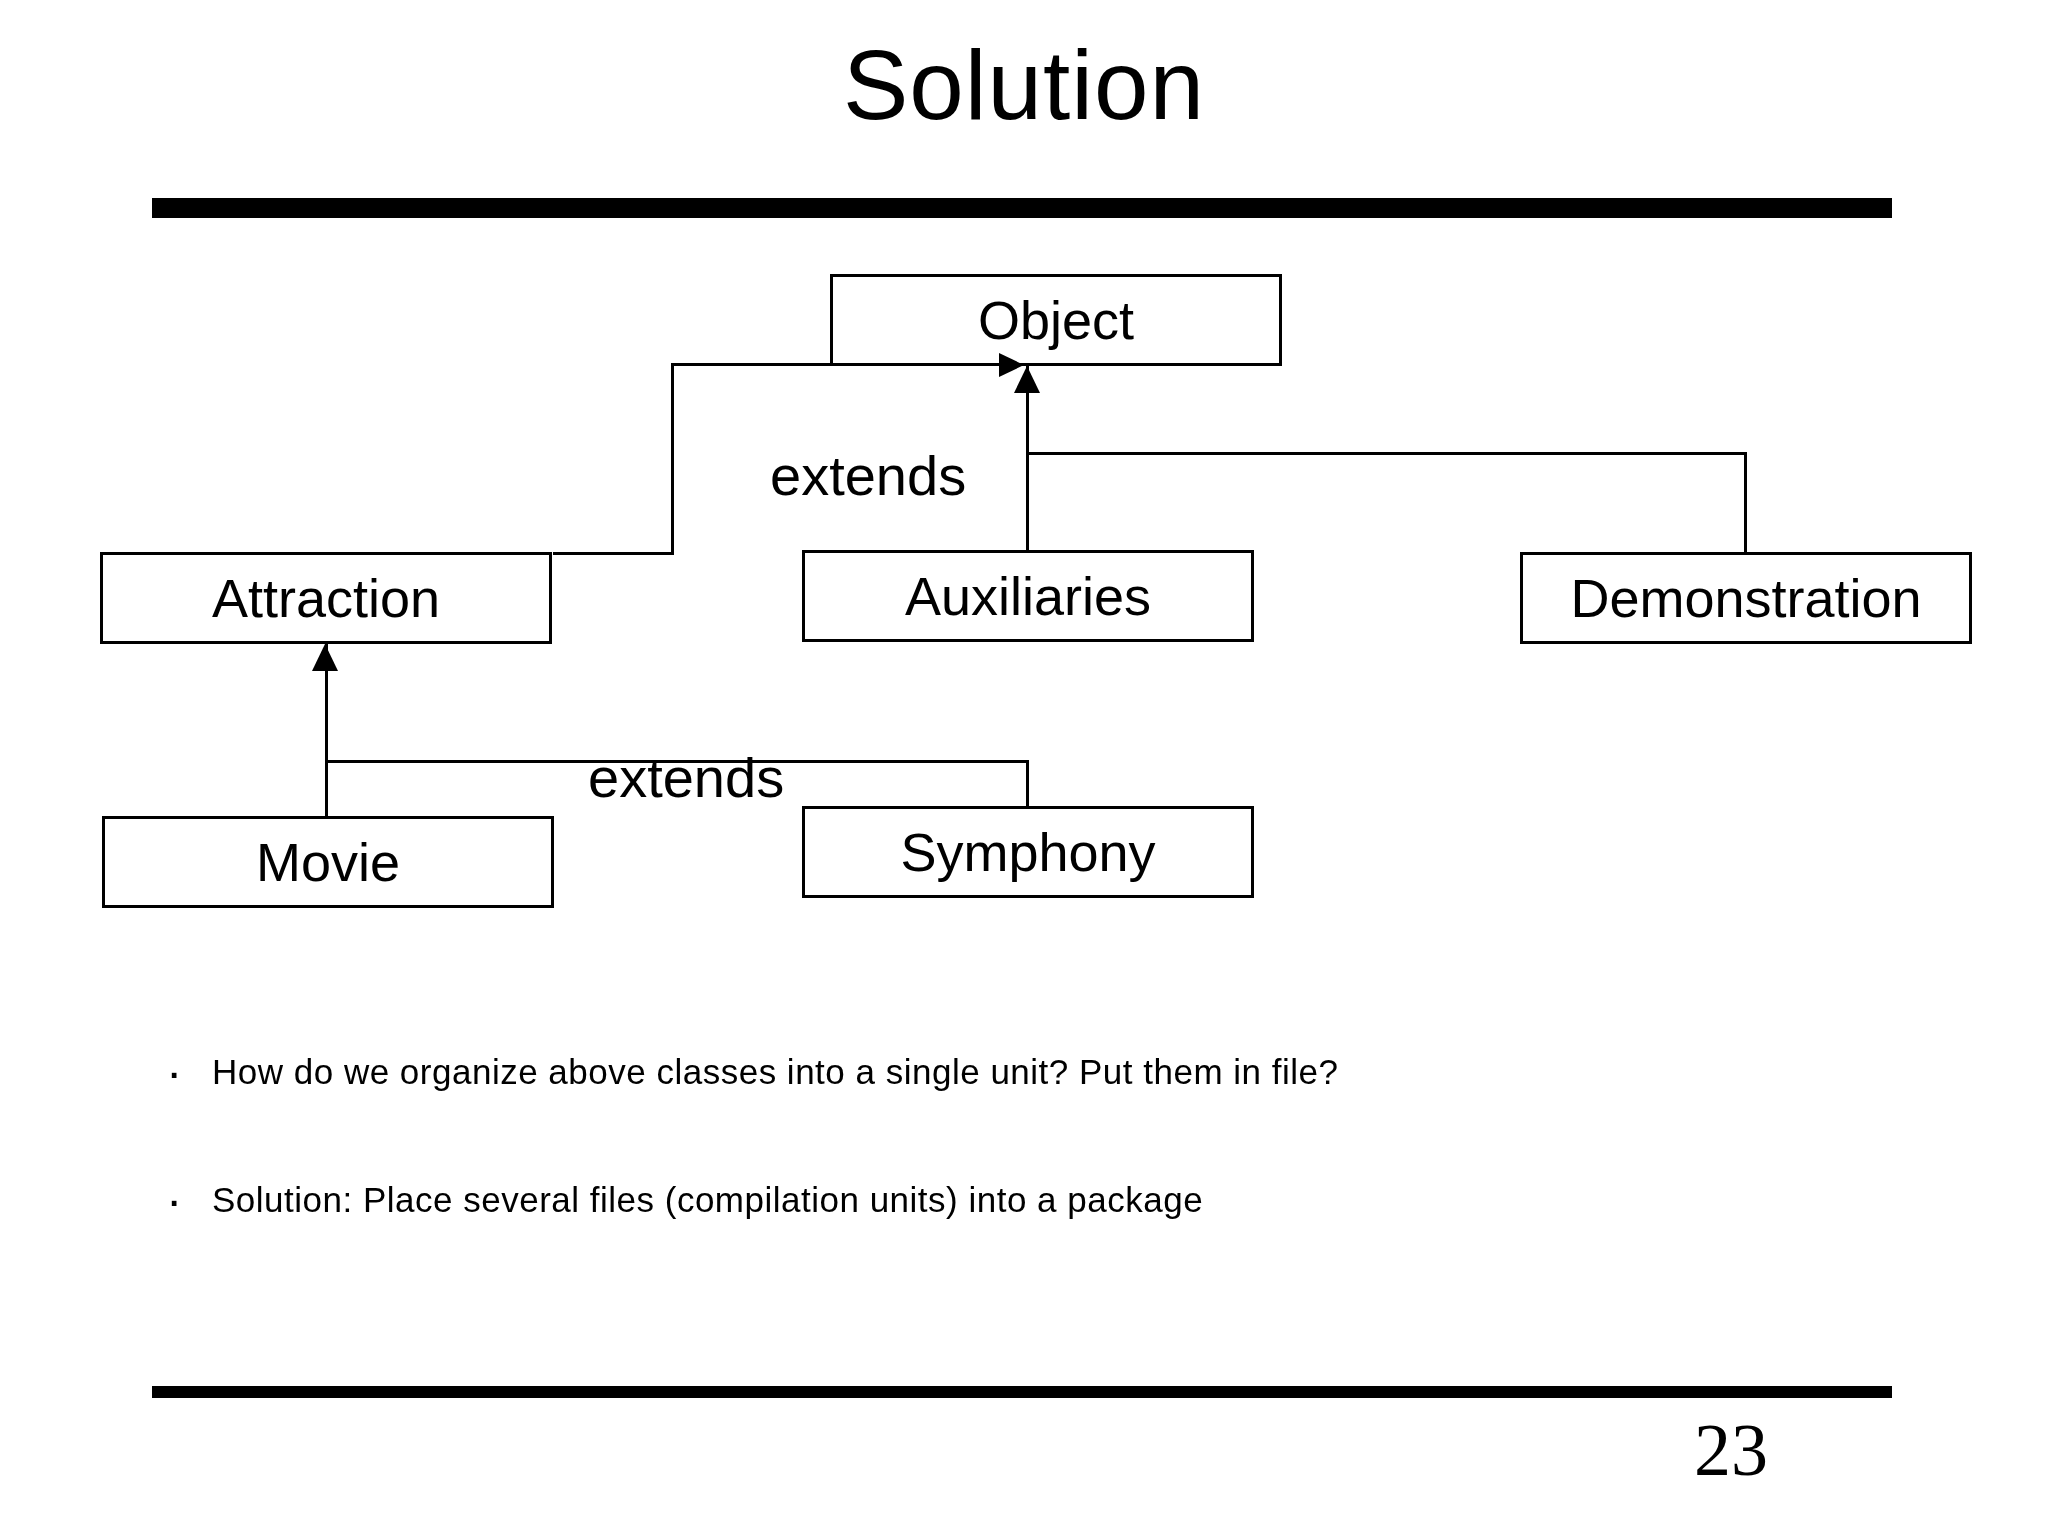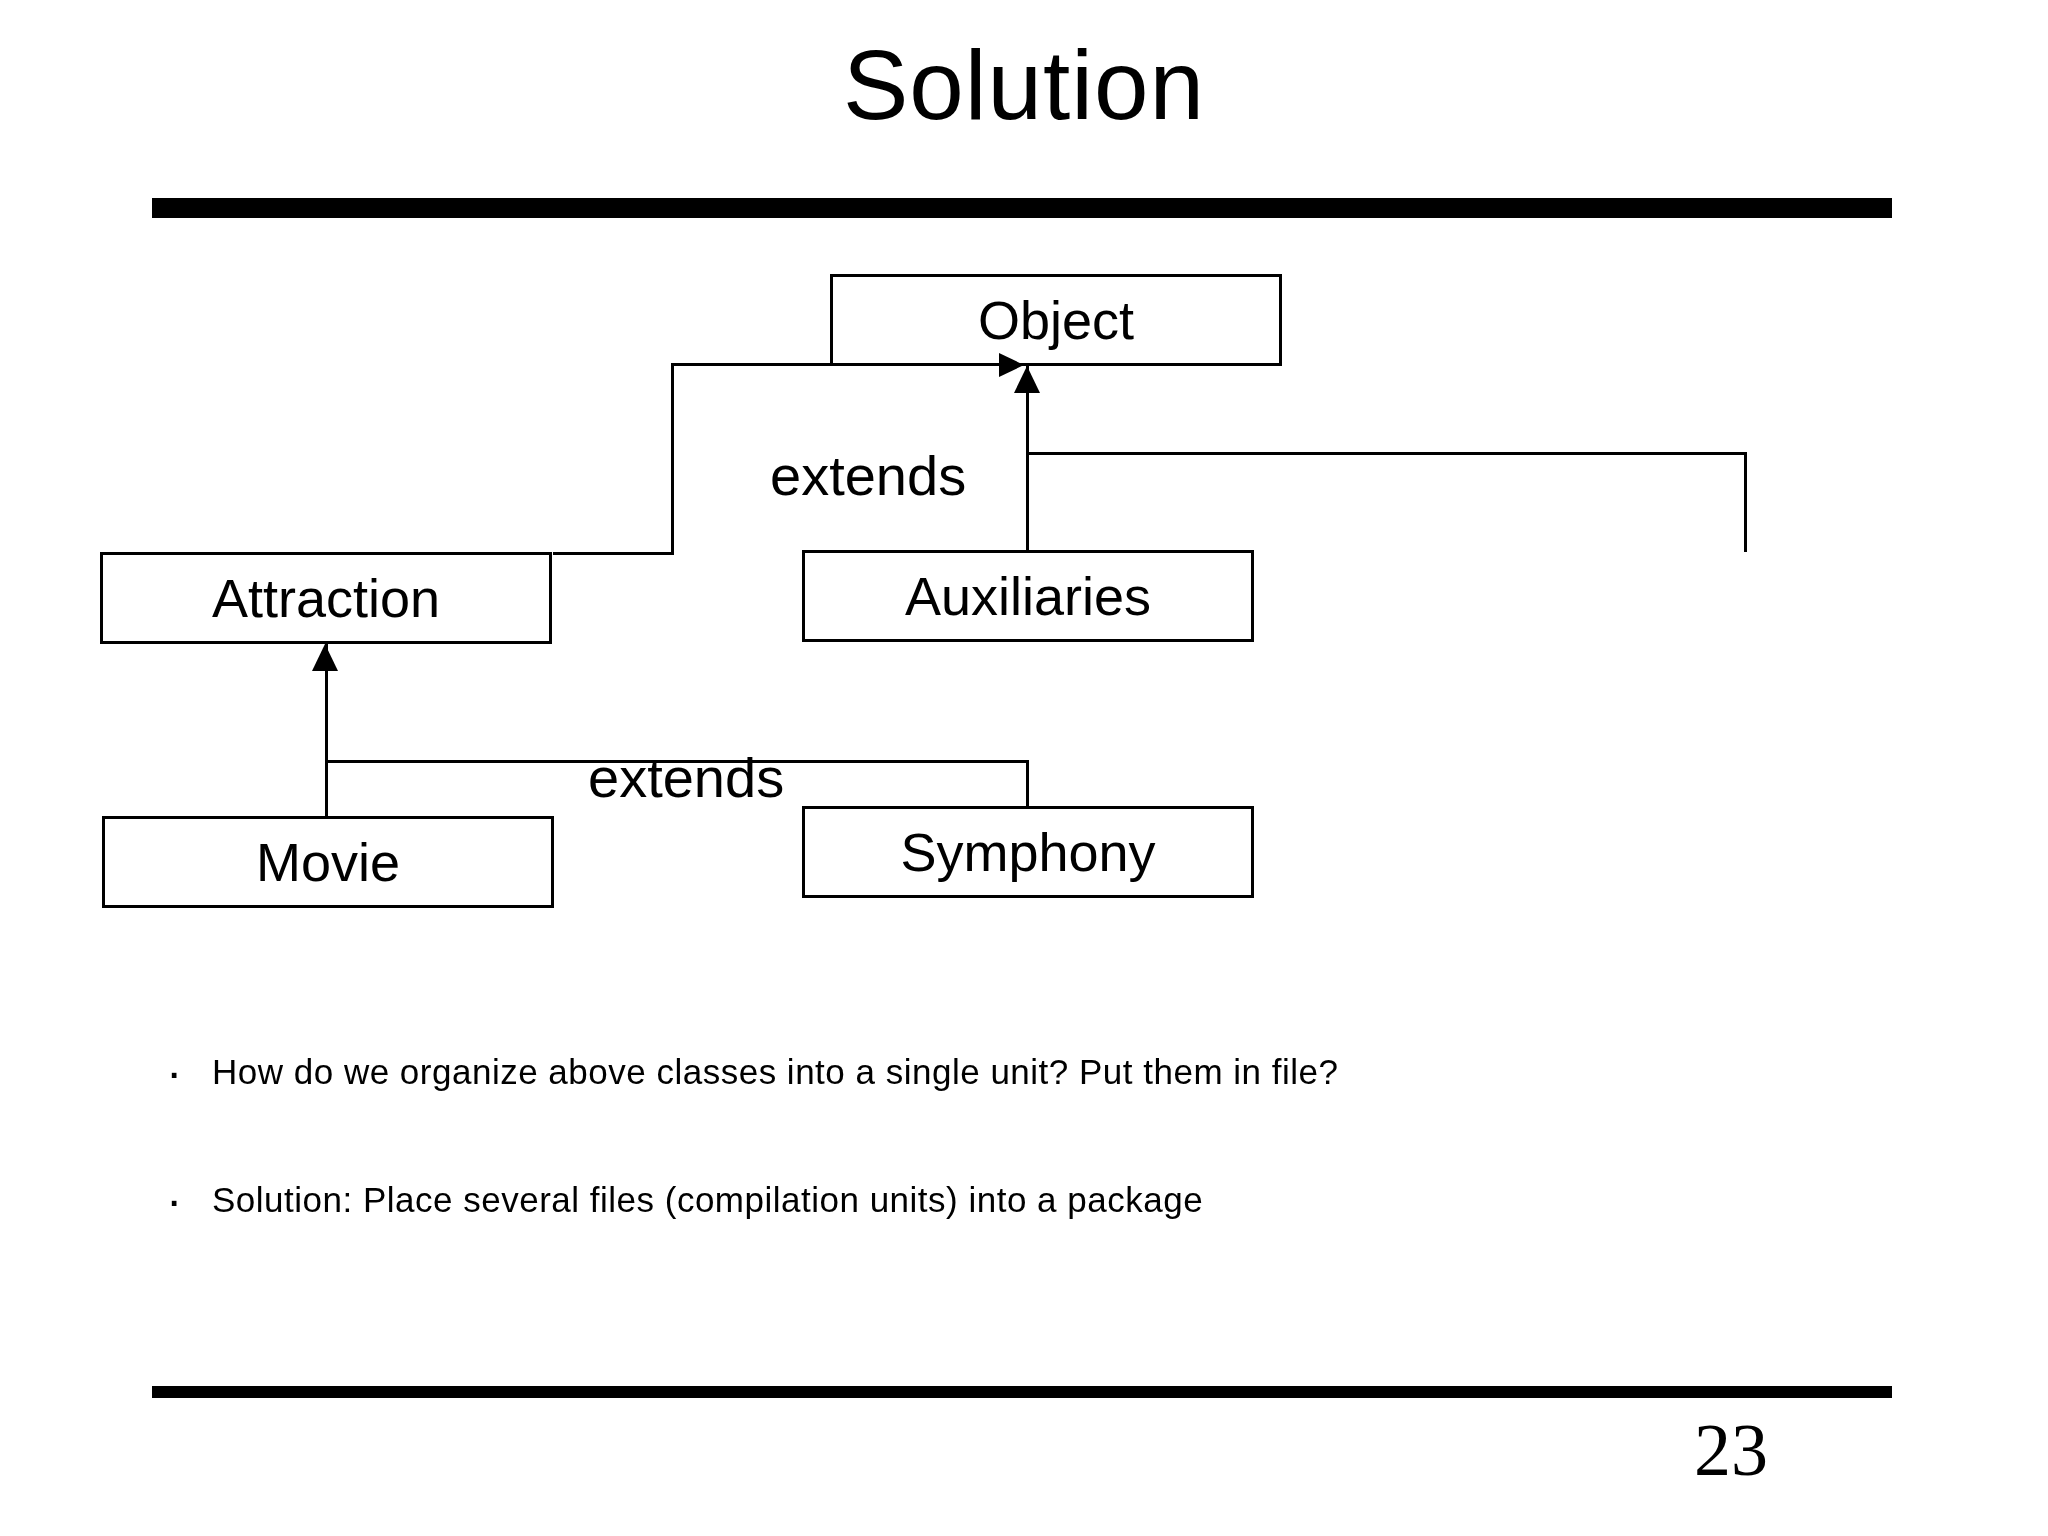--- a/index.html
+++ b/index.html
@@ -113,20 +113,23 @@
 
   <div class="box b-object">
     <span>Object</span>
   </div>
   <div class="box b-attraction">
     <span>Attraction</span>
   </div>
   <div class="box b-auxiliaries">
     <span>Auxiliaries</span>
   </div>
+  <div class="box b-demonstration">
+    <span>Demonstration</span>
+  </div>
   <div class="box b-movie">
     <span>Movie</span>
   </div>
   <div class="box b-symphony">
     <span>Symphony</span>
   </div>
 
   <div class="hline ln-attr-top-ext"></div>
   <div class="vline ln-ext1-vert"></div>
   <div class="hline ln-into-object"></div>

